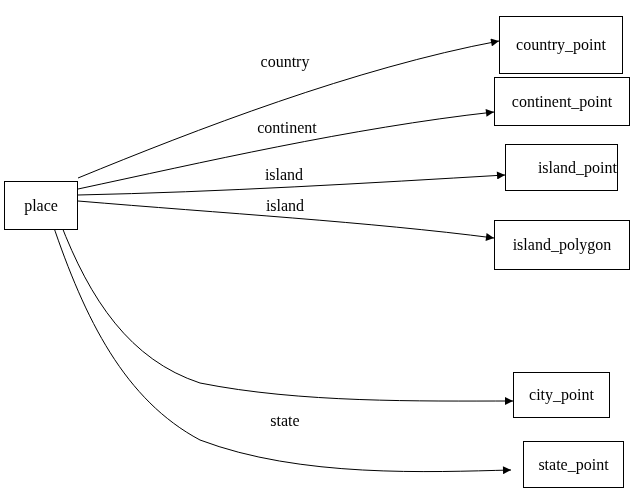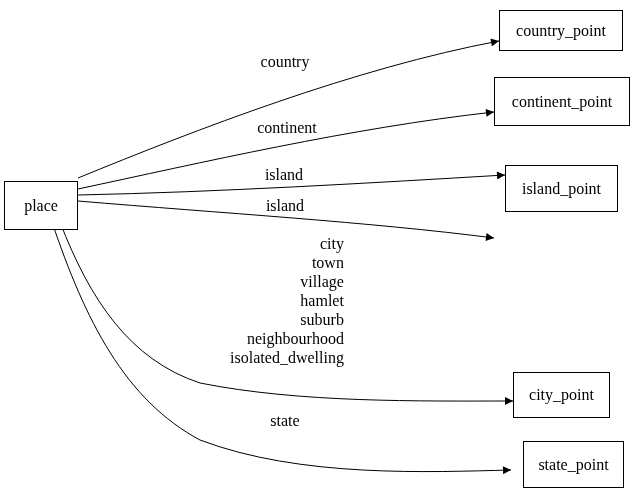--- a/index.html
+++ b/index.html
@@ -34,31 +34,31 @@
     font-size: 16px;
     line-height: 1;
     white-space: nowrap;
   }
   .edge-label {
     position: absolute;
     transform: translate(-50%, -50%);
     font-size: 16px;
     line-height: 19px;
     white-space: nowrap;
-    text-align: right;
+    text-align: left;
   }
   .edge-label.multiline {
     transform: translateX(-50%);
     white-space: pre-line;
   }
   
   .n-place          { left: 4px;   top: 181px; width: 74px;  height: 49px; }
-  .n-country-point  { left: 499px; top: 10px;   width: 124px; height: 41px; }
+  .n-country-point  { left: 499px; top: 16px;   width: 124px; height: 58px; }
   .n-continent-point{ left: 494px; top: 77px;  width: 136px; height: 49px; justify-content: center; }
-  .n-island-point   { left: 505px; top: 165px; width: 113px; height: 47px; }
+  .n-island-point   { left: 505px; top: 144px; width: 113px; height: 47px; justify-content: flex-end; }
   .n-island-polygon { left: 494px; top: 220px; width: 136px; height: 50px; }
   .n-city-point     { left: 513px; top: 372px; width: 97px;  height: 46px; }
   .n-state-point    { left: 511px; top: 441px; width: 101px; height: 47px; margin-left: 12px; }
   
   .l-country   { left: 285px; top: 61px; }
   .l-continent { left: 287px; top: 127px; }
   .l-island-1  { left: 284px; top: 174px; }
   .l-island-2  { left: 285px; top: 205px; }
   .l-city      { left: 287px; top: 234px; }
   .l-state     { left: 285px; top: 420px; }
@@ -91,40 +91,36 @@
   </div>
 
   <div class="node n-continent-point">
     <span>continent_point</span>
   </div>
 
   <div class="node n-island-point">
     <span>island_point</span>
   </div>
 
+  <div class="node n-island-polygon">
+    <span>island_polygon</span>
+  </div>
 
   <div class="node n-city-point">
     <span>city_point</span>
   </div>
 
   <div class="node n-state-point">
     <span>state_point</span>
   </div>
 
   <div class="edge-label l-country">country</div>
 
   <div class="edge-label l-continent">continent</div>
 
   <div class="edge-label l-island-1">island</div>
 
   <div class="edge-label l-island-2">island</div>
 
-  <div class="edge-label multiline l-city">city
-town
-village
-hamlet
-suburb
-neighbourhood
-isolated_dwelling</div>
 
   <div class="edge-label l-state">state</div>
 
 </div>
 
 </body></html>

